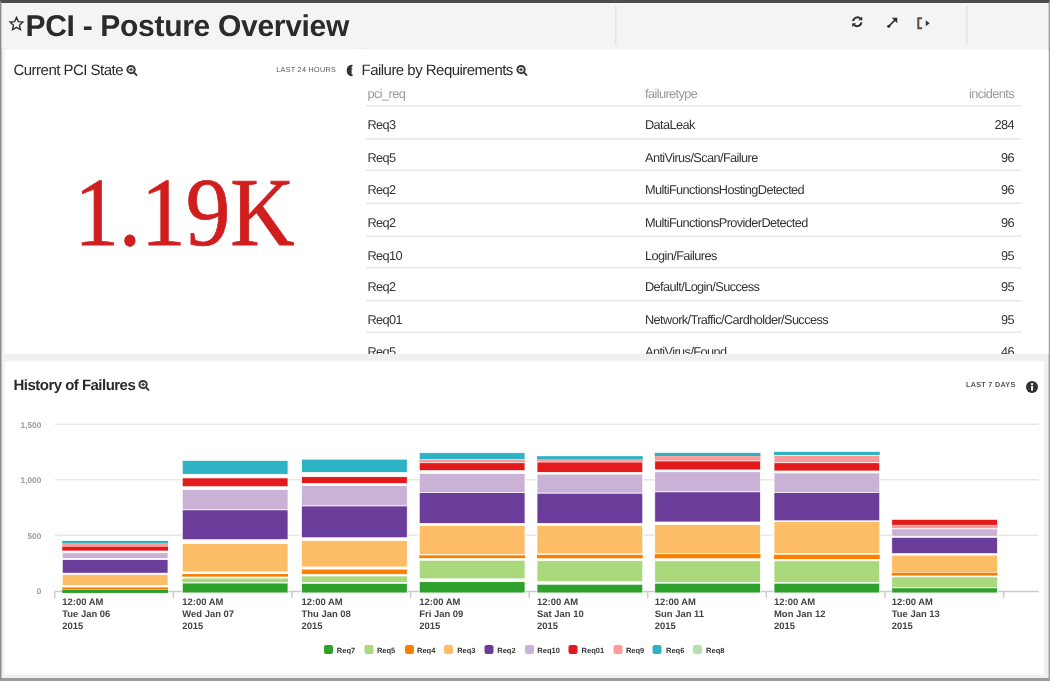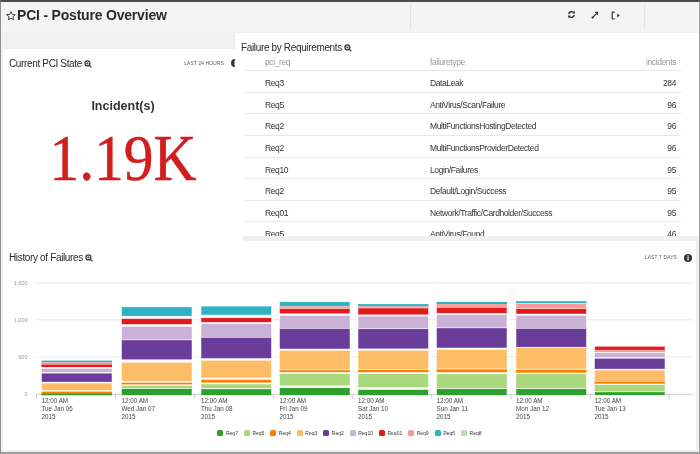--- a/index.html
+++ b/index.html
@@ -1,38 +1,38 @@
 <!DOCTYPE html>
 <html><head><meta charset="utf-8"><title>PCI - Posture Overview</title>
 <style>
 * { margin:0; padding:0; box-sizing:border-box; }
 html,body { width:700px; height:454px; }
 body { font-family:"Liberation Sans", sans-serif; background:#f0f0f0; }
 .page { position:relative; width:700px; height:454px; overflow:hidden;
   border-top:2px solid #4d4d4d; border-left:1px solid #8c8c8c;
   border-right:1px solid #a2a2a2; border-bottom:2px solid #9c9c9c; background:#f0f0f0; }
 .header { position:absolute; left:0; top:0; width:698px; height:30px; background:#f4f4f4; }
-.title { position:absolute; left:16px; top:5px; font-size:14px; font-weight:bold; color:#2b2b2b; letter-spacing:-0.2px; }
+.title { position:absolute; left:16px; top:5px; font-size:20px; font-weight:bold; color:#2b2b2b; letter-spacing:-0.2px; }
 .panel { position:absolute; background:#fff; overflow:hidden; }
-.p1 { left:2px; top:47px; width:240px; height:203px; }
+.p1 { left:2px; top:31px; width:240px; height:203px; }
 .p2 { left:234px; top:31px; width:551px; height:203px; }
-.p3 { left:2px; top:239px; width:693px; height:209px; }
+.p3 { left:2px; top:239px; width:693px; height:209px;font-weight:bold; }
 .ptitle { position:absolute; left:6px; top:9px; font-size:10px; color:#2b2b2b; letter-spacing:-0.35px; }
 .prange { position:absolute; right:19px; top:11.5px; font-size:4.8px; color:#555; letter-spacing:0.2px; }
 .pinfo { position:absolute; right:4px; top:10px; } .pinfo svg { display:block; }
 .inc { position:absolute; left:0; top:50px; width:100%; text-align:center; font-size:12.5px; font-weight:bold; color:#333; }
 .bignum { position:absolute; left:0; top:78px; width:100%; text-align:center;
   font-family:"Liberation Serif", serif; font-size:65px; line-height:62px; color:#d01e1e; -webkit-text-stroke:0.5px #d01e1e;
   transform:scaleX(0.915); }
 .th { position:absolute; left:9px; width:437px; height:16px; font-size:8.5px; color:#999; letter-spacing:-0.4px; }
 .tr { position:absolute; left:9px; width:437px; height:21.6px; font-size:8.5px; color:#333; letter-spacing:-0.4px;
   border-top:1px solid #e8e8e8; }
 .th span, .tr span { position:absolute; top:2.5px; }
 .tr span { top:7px; }
-.c1 { left:1px;margin-left:20px; }
+.c1 { left:1px; }
 .c2 { left:186px; }
 .c3 { right:5px; text-align:center; }
 .strack { position:absolute; right:5px; top:21px; width:11px; height:182px; background:#f7f7f7; border-left:1px solid #ececec; }
 .sbar { position:absolute; right:8px; top:24px; width:5px; height:88px; background:#c3c3c3; border-radius:3px; }
 .legend { position:absolute; left:0; top:188.5px; width:100%; text-align:center; font-size:5px; color:#333; }
 .li { margin:0 3px; white-space:nowrap; }
 .p3 .ptitle { top:10.5px; }
 .p3 .prange { top:14px; }
 .p3 .pinfo { top:12.5px; }
 .sw { display:inline-block; width:6px; height:6px; border-radius:1.5px; margin-right:2.5px; vertical-align:-1px; }
@@ -70,21 +70,20 @@
             <line x1="3.8" y1="2.5" x2="3.8" y2="5.1" stroke="#3a3a3a" stroke-width="0.9"></line>
           </svg></span></div>
     <div class="prange">LAST 24 HOURS</div>
     <div class="pinfo">
         <svg width="8" height="8" viewBox="0 0 8 8">
           <circle cx="4" cy="4" r="4" fill="#333"></circle>
           <rect x="3.4" y="3.2" width="1.3" height="3.2" fill="#fff"></rect>
           <rect x="3.4" y="1.4" width="1.3" height="1.3" fill="#fff"></rect>
         </svg>
       </div>
-    <div class="inc">Incident(s)</div>
     <div class="bignum">1.19K</div>
   </div>
   <div class="panel p2">
     <div class="ptitle">Failure by Requirements<span style="margin-left:2px"><svg width="8" height="8" viewBox="0 0 9 9" style="vertical-align:-1px">
             <circle cx="3.8" cy="3.8" r="2.75" fill="none" stroke="#3a3a3a" stroke-width="1.5"></circle>
             <line x1="6" y1="6" x2="8.3" y2="8.3" stroke="#3a3a3a" stroke-width="1.4"></line>
             <line x1="2.5" y1="3.8" x2="5.1" y2="3.8" stroke="#3a3a3a" stroke-width="0.9"></line>
             <line x1="3.8" y1="2.5" x2="3.8" y2="5.1" stroke="#3a3a3a" stroke-width="0.9"></line>
           </svg></span></div>
     <div class="prange">LAST 24 HOURS</div>

